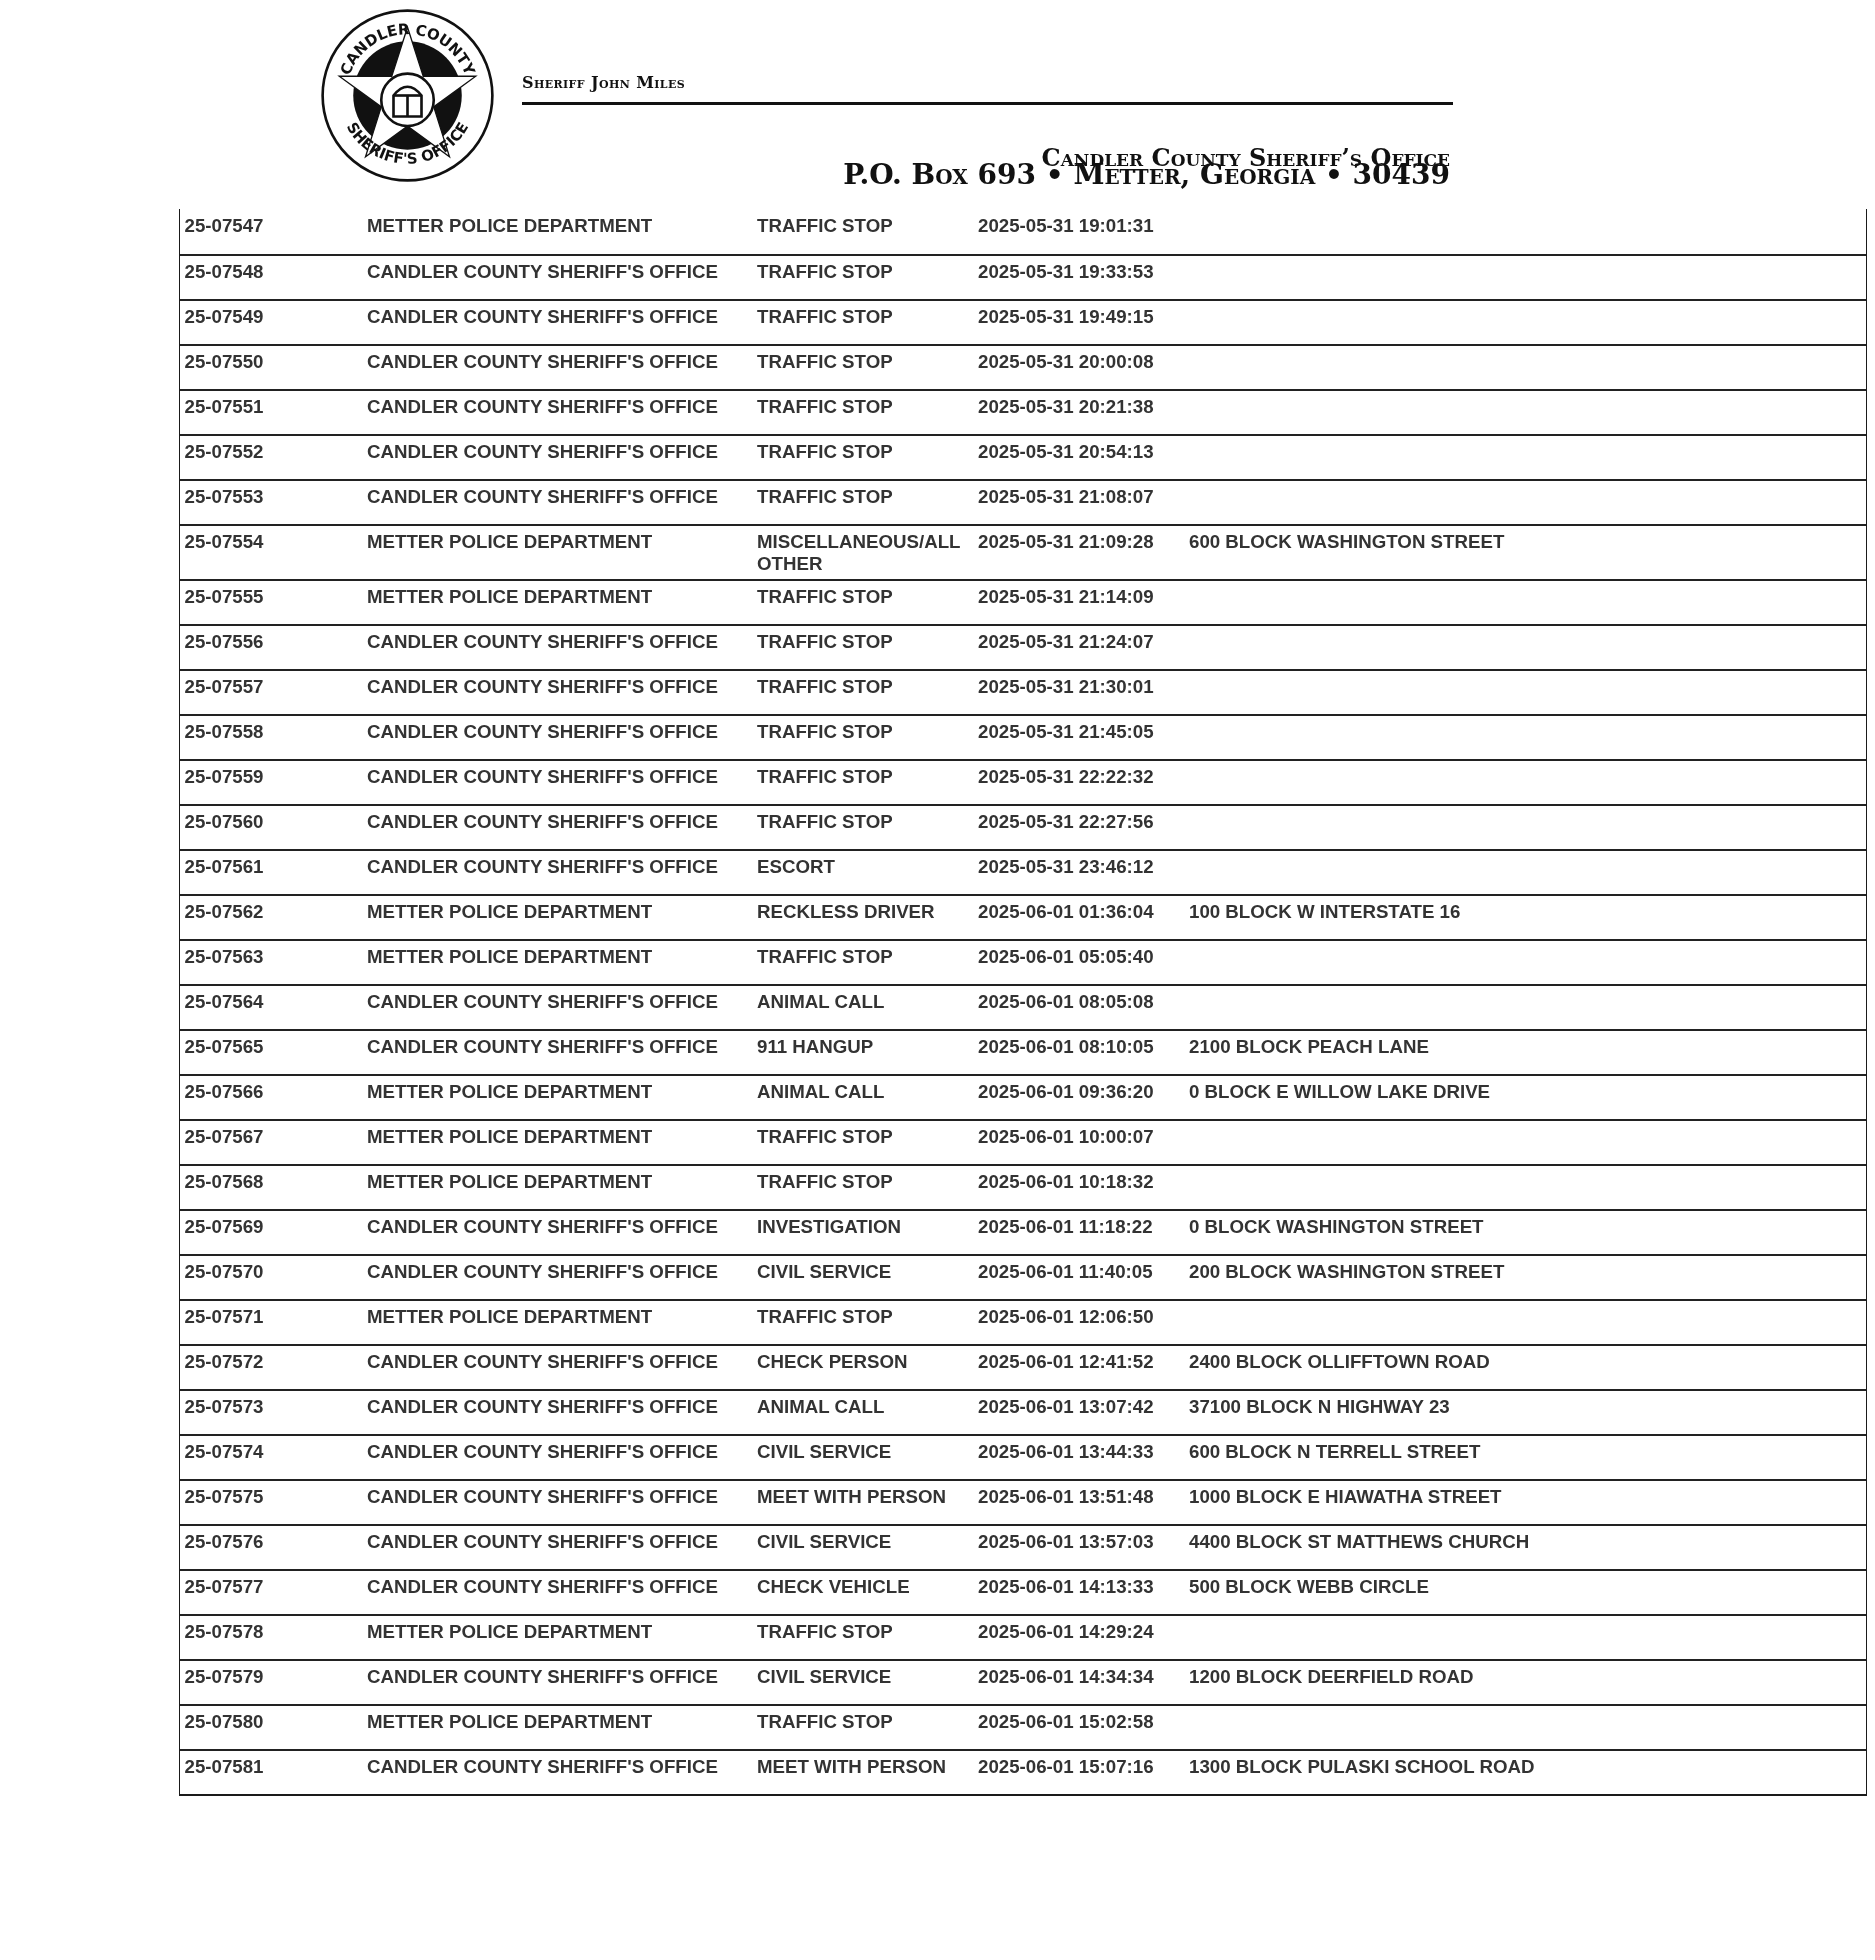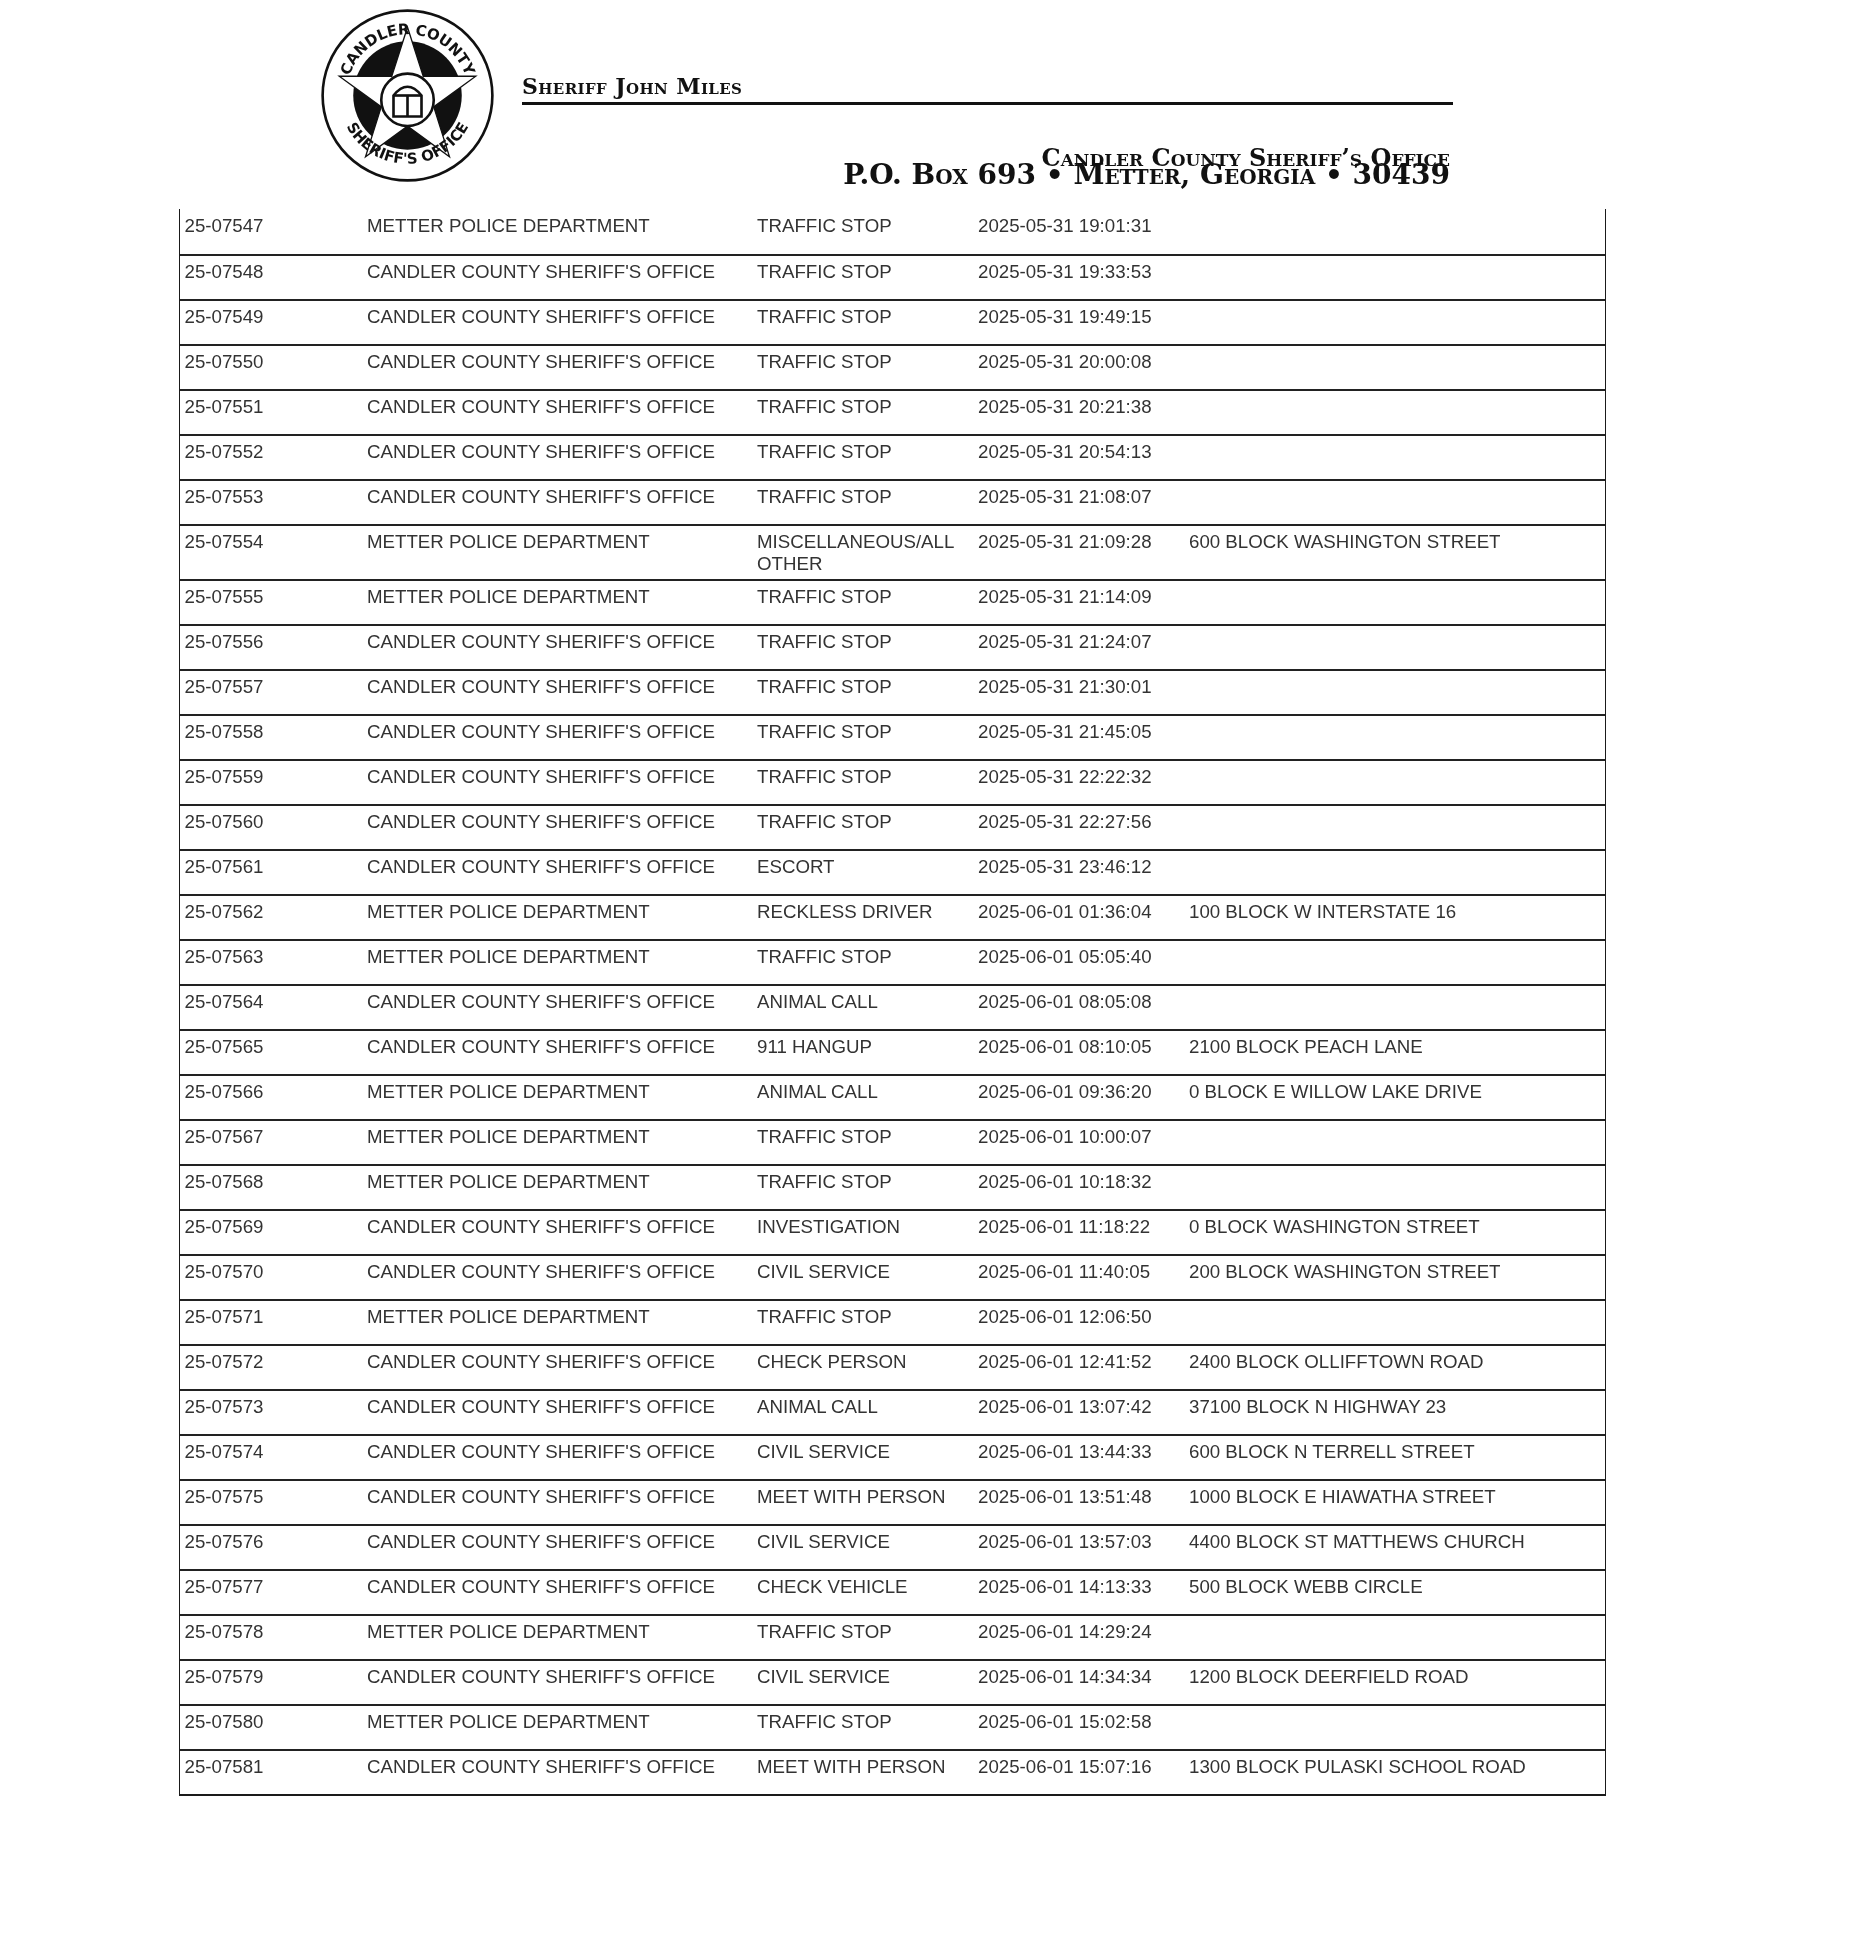--- a/index.html
+++ b/index.html
@@ -3,37 +3,37 @@
 <meta charset="utf-8">
 <style>
   html, body { margin: 0; padding: 0; background: #ffffff; }
   body { width: 1876px; height: 1960px; position: relative; overflow: hidden; }
 
   
   .logo { position: absolute; left: 320px; top: 8px; width: 175px; height: 175px; }
   .sheriff-name {
     position: absolute; left: 522px; top: 73px;
     font-family: "DejaVu Serif", serif; font-weight: bold;
-    font-size: 22px; letter-spacing: 0.4px; color: #111;
+    font-size: 16px; letter-spacing: 0.4px; color: #111;
     font-variant: small-caps; white-space: nowrap;
   }
   .rule { position: absolute; left: 522px; top: 102px; width: 931px; height: 2.7px; background: #111; }
   .office-name, .office-address {
     position: absolute; right: 426px;
     font-family: "DejaVu Serif", serif; font-weight: bold; color: #111;
     font-variant: small-caps; white-space: nowrap; text-align: right; margin-top: 32px;
   }
   .office-name { top: 111px; font-size: 24px; }
   .office-address { top: 126px; font-size: 28px; }
 
   
   .calls-table {
-    position: absolute; left: 179px; top: 209px; width: 1427px;
+    position: absolute; left: 179px; top: 209px; width: 1688px;
     border-left: 1.8px solid #1a1a1a; border-right: 1.8px solid #1a1a1a;
-    border-bottom: 2.7px solid #1a1a1a; box-sizing: border-box;
+    border-bottom: 2.7px solid #1a1a1a; box-sizing: border-box; font-weight: bold;
   }
   .row {
     position: relative; height: 45px; border-top: 2.7px solid #222;
     box-sizing: border-box;
     font-family: "Liberation Sans", sans-serif; font-size: 18.7px; color: #333;
   }
   .row:first-child { border-top: none; height: 45px; }
   .row.tall { height: 55px; }
   .cell { position: absolute; top: 5.3px; line-height: 21.4px; white-space: nowrap; }
   .row:first-child .cell { top: 6.2px; }

